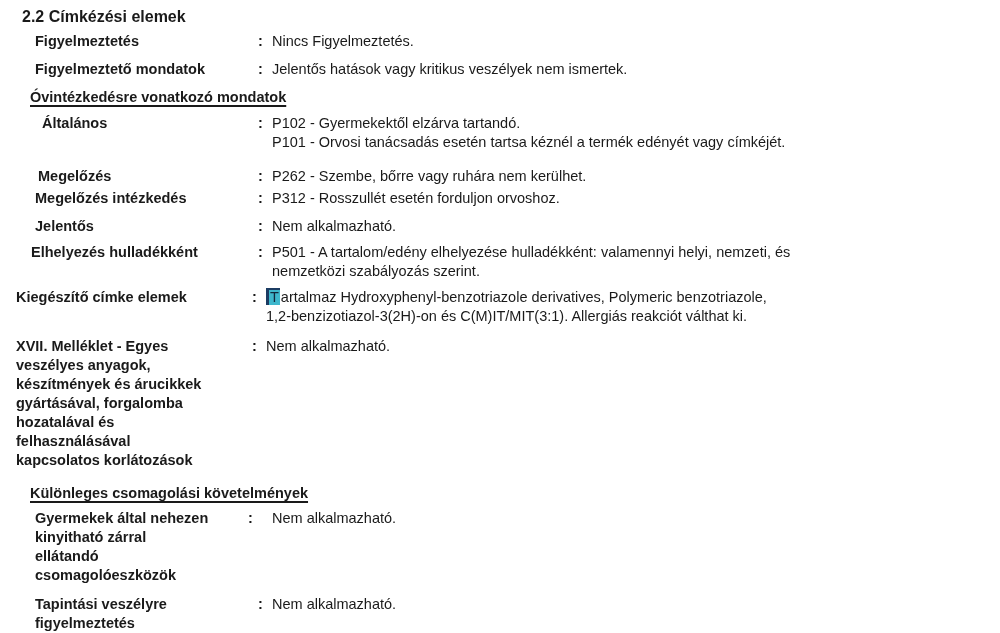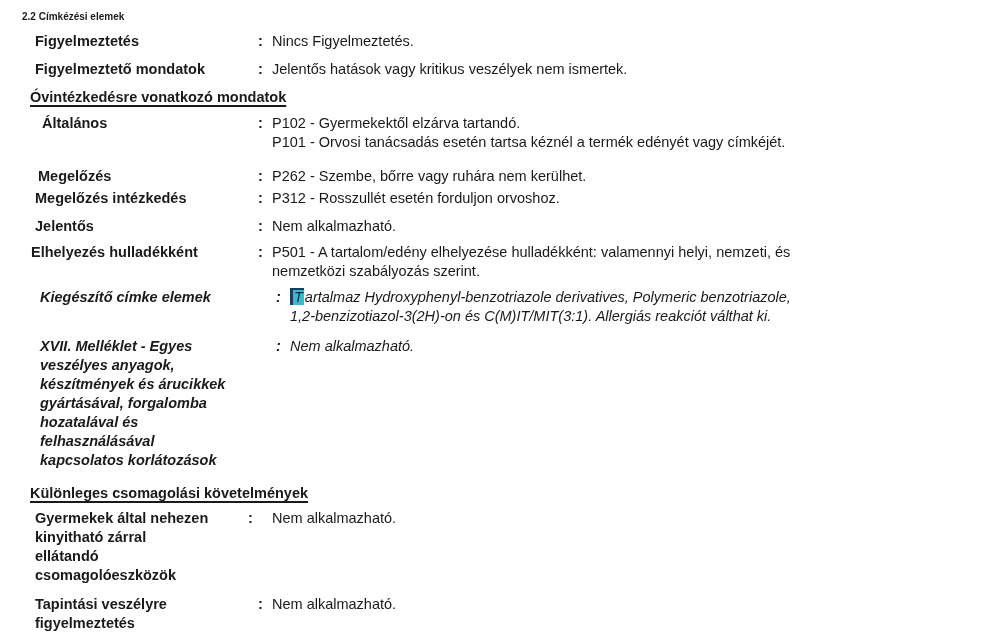--- a/index.html
+++ b/index.html
@@ -14,43 +14,42 @@
     height: 633px;
     background: #ffffff;
     box-sizing: border-box;
     padding-top: 7px;
     overflow: hidden;
     font-size: 14.5px;
     line-height: 19px;
   }
   .section-title {
     font-weight: bold;
-    font-size: 10px;
+    font-size: 16px;
     margin: 0 0 0 22px;
     white-space: pre-line;
   }
   .subheading {
     font-weight: bold;
     margin-left: 30px;
     display: inline-block;
     text-decoration: underline;
     text-underline-offset: 3px;
     text-decoration-thickness: 1.5px;
     white-space: pre-line;
   }
   .row {
     display: grid;
     grid-template-columns: 223px 14px 1fr;
     margin-left: 35px;
     align-items: start;
   }
   .row.wide-label {
     grid-template-columns: 236px 14px 1fr;
-    margin-left: 40px;
-    font-style: italic;
+    margin-left: 16px;
   }
   .row .label {
     font-weight: bold;
     white-space: pre-line;
     padding-right: 6px;
   }
   .row .colon {
     font-weight: bold;
   }
   .row .value {

